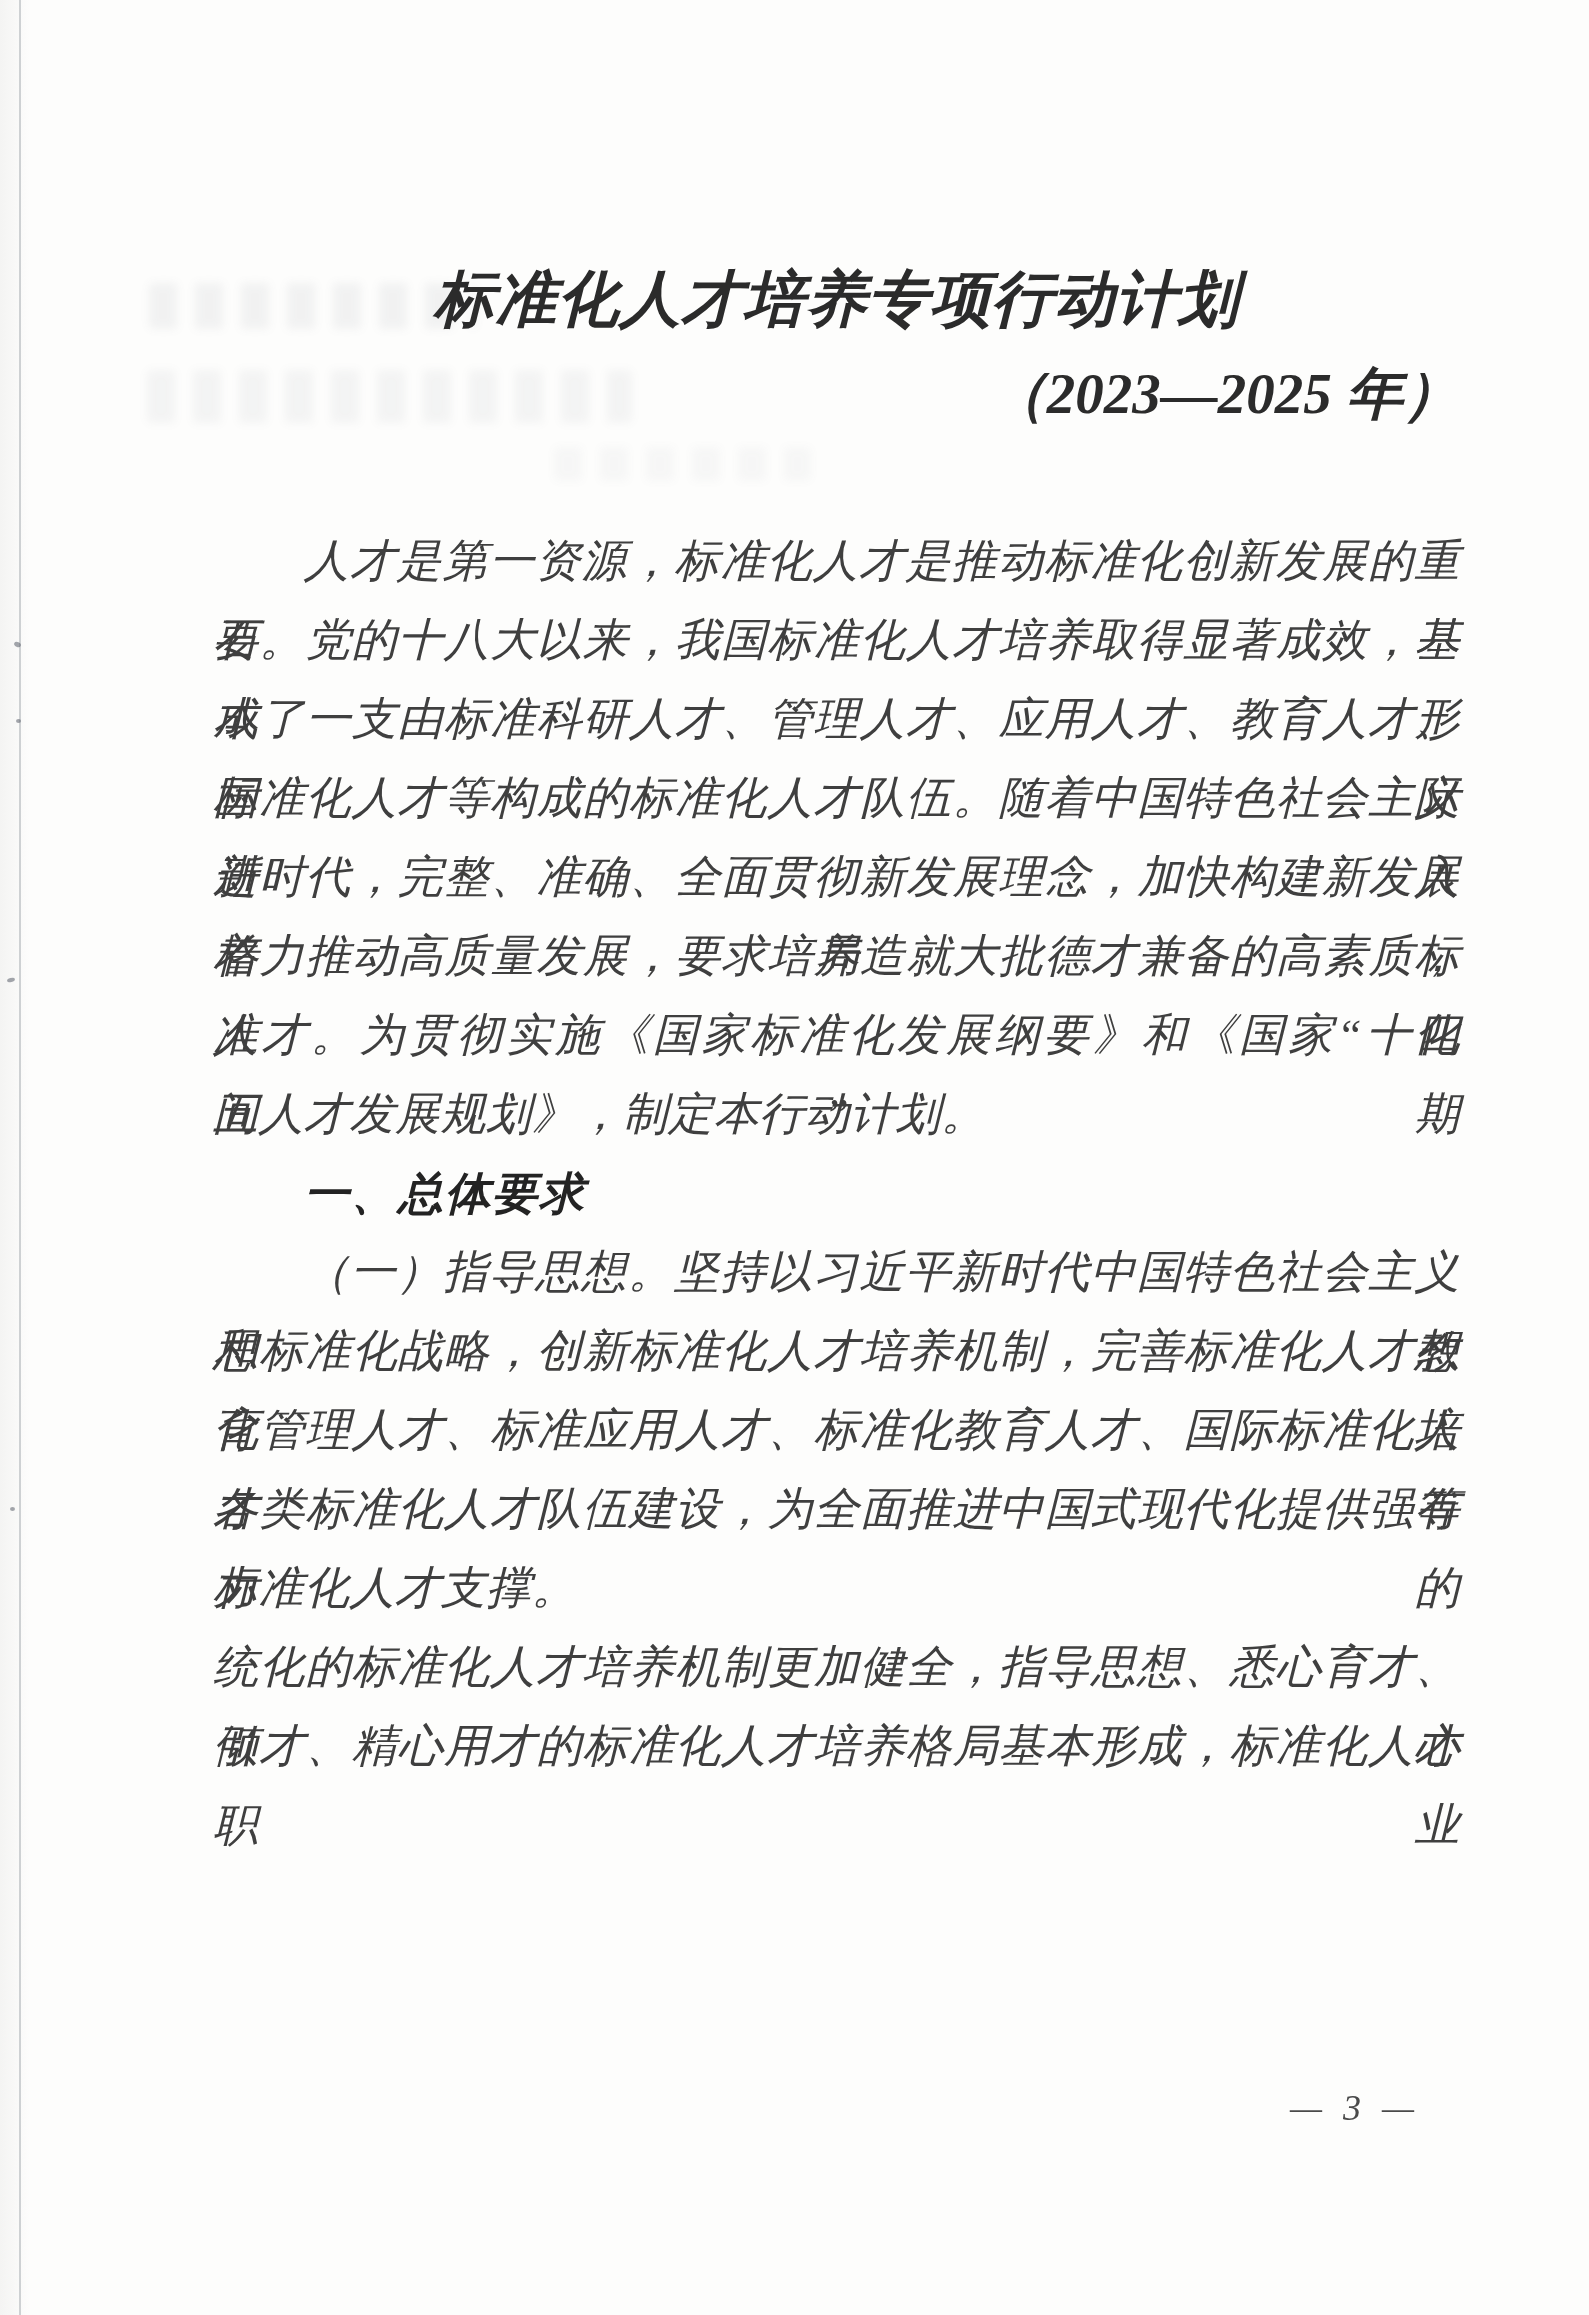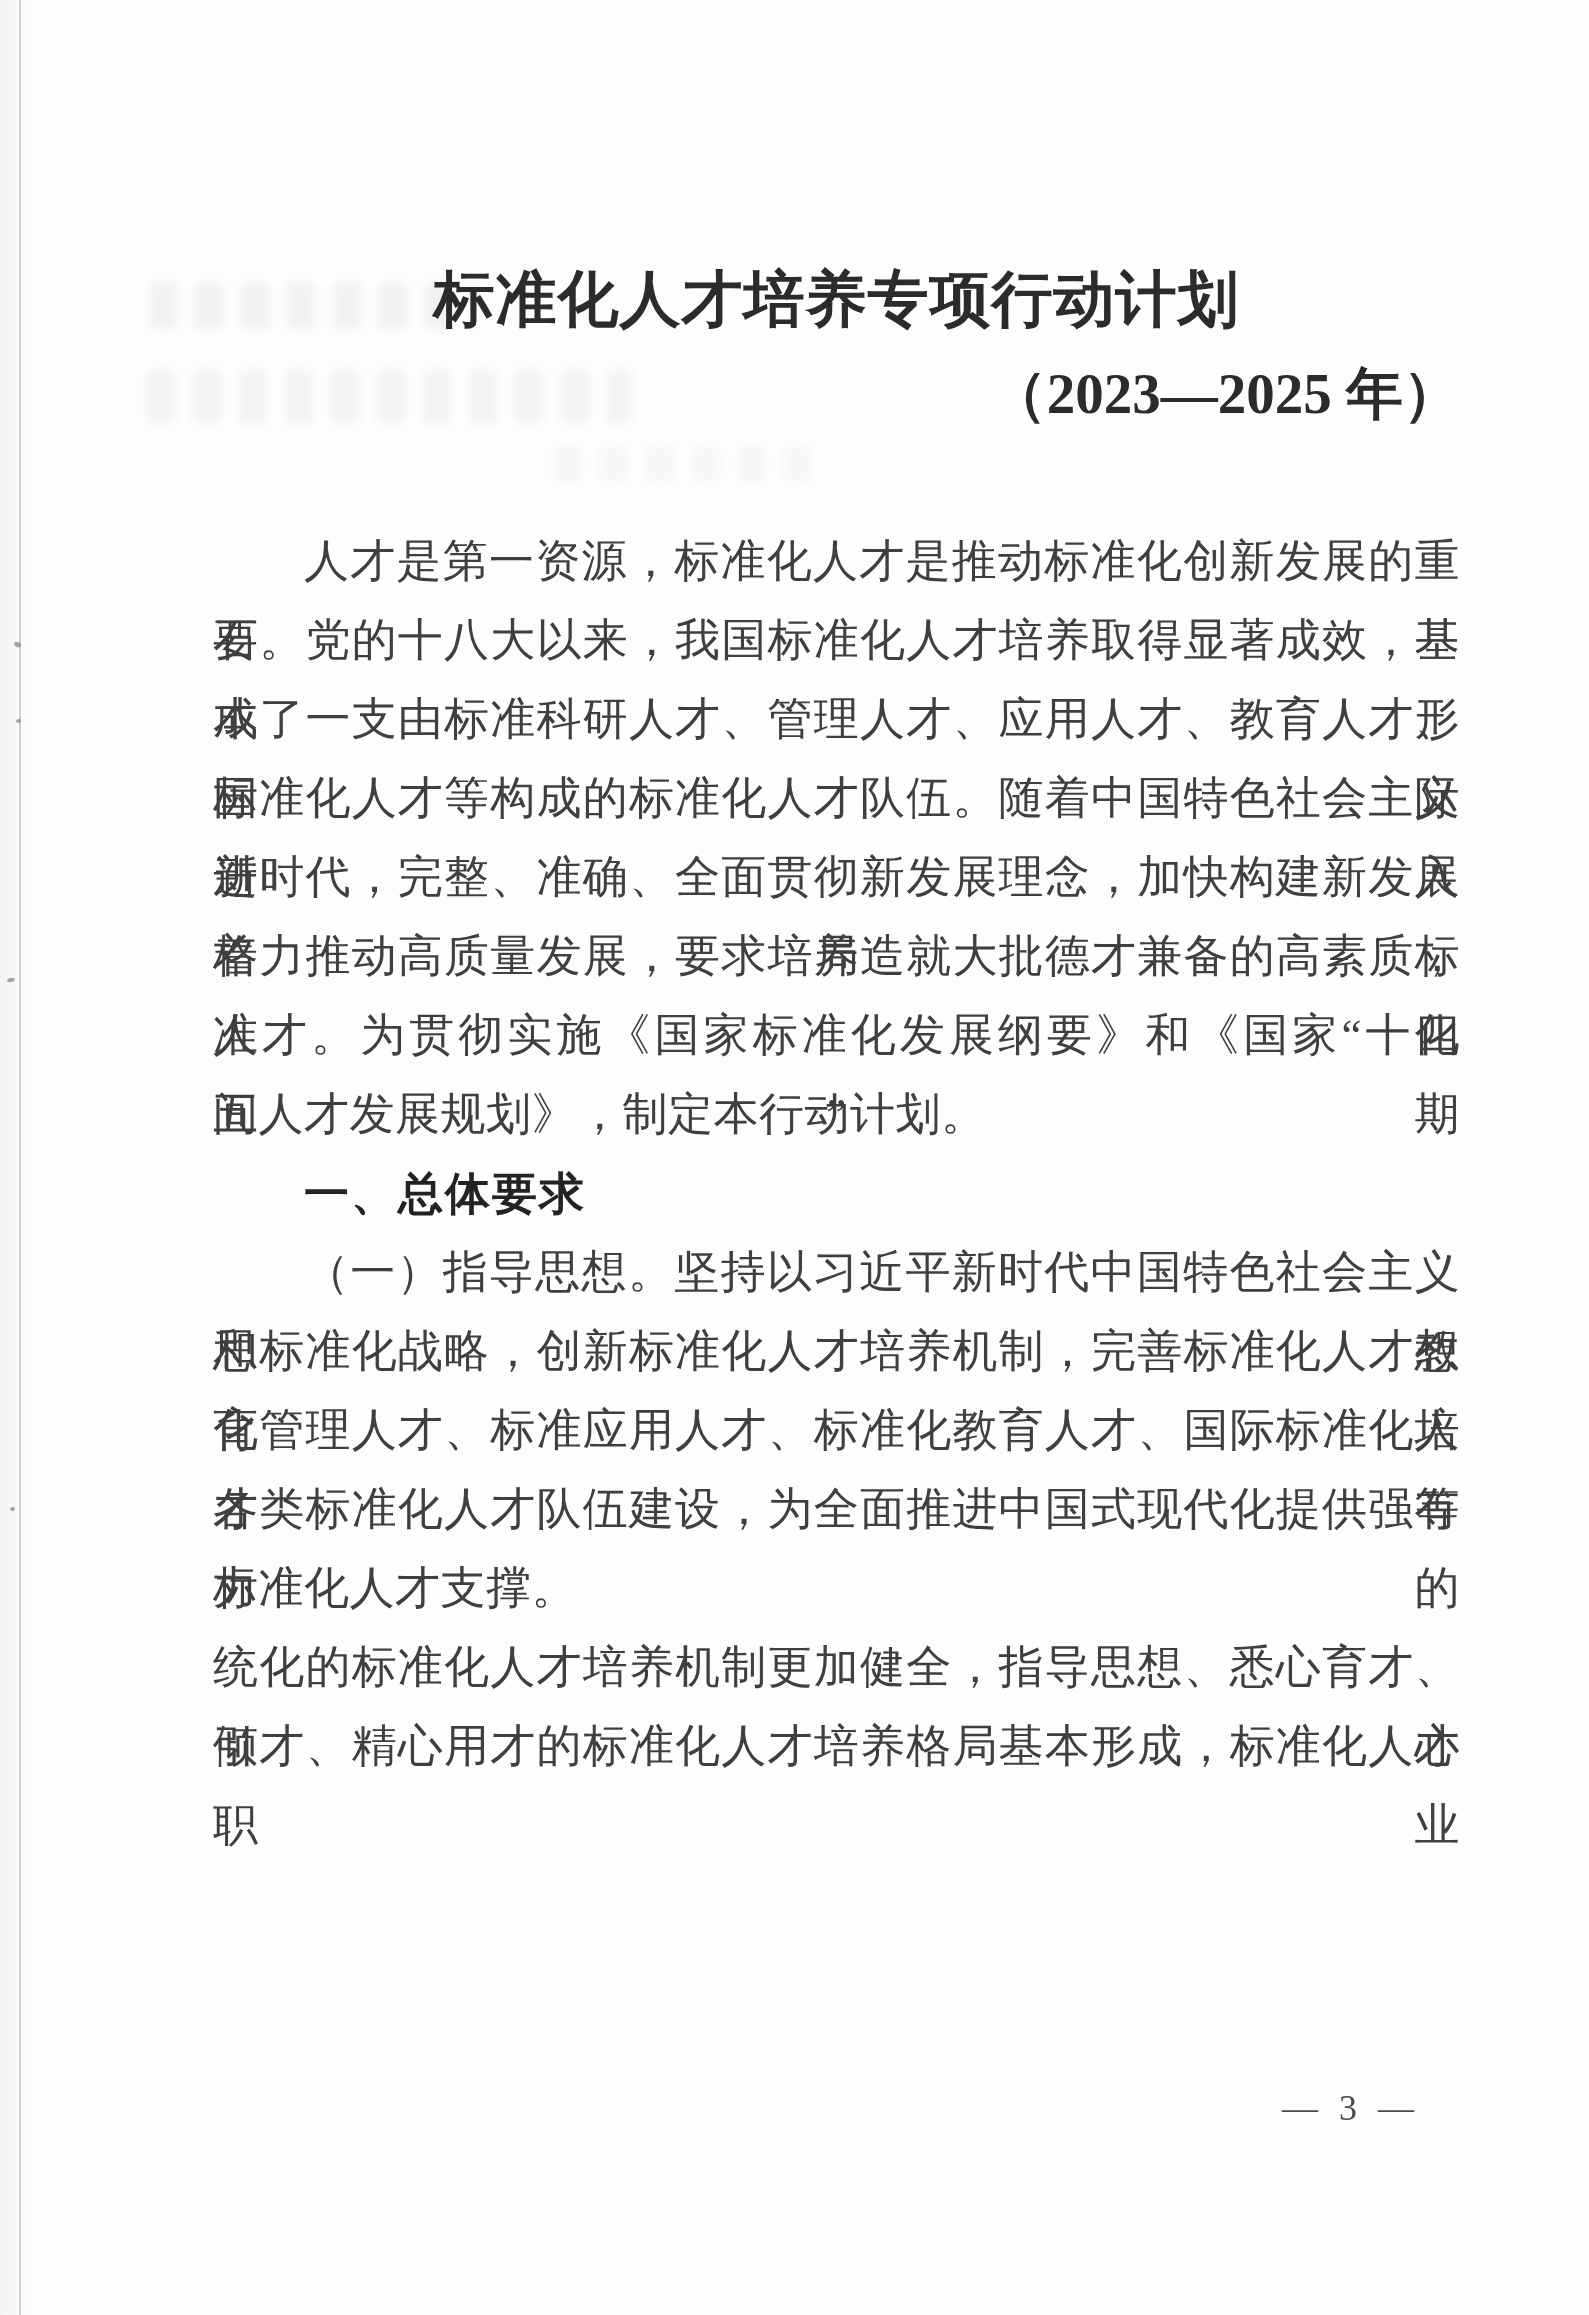--- a/index.html
+++ b/index.html
@@ -5,20 +5,21 @@
   html, body { margin: 0; padding: 0; background: #e8e8e8; }
   .page {
     position: relative;
     width: 1590px;
     height: 2316px;
     margin: 0 auto;
     background: linear-gradient(90deg, #f4f4f3 0px, #fdfdfc 30px, #fdfdfc 100%);
     overflow: hidden;
     color: #3c3c3c;
     font-family: "Liberation Serif", "DejaVu Serif", serif;
+    font-style: italic;
   }
   
   .scan-edge {
     position: absolute;
     left: 19px; top: 0;
     width: 2px; height: 2316px;
     background: rgba(170,175,180,0.55);
   }
   .speck {
     position: absolute;

